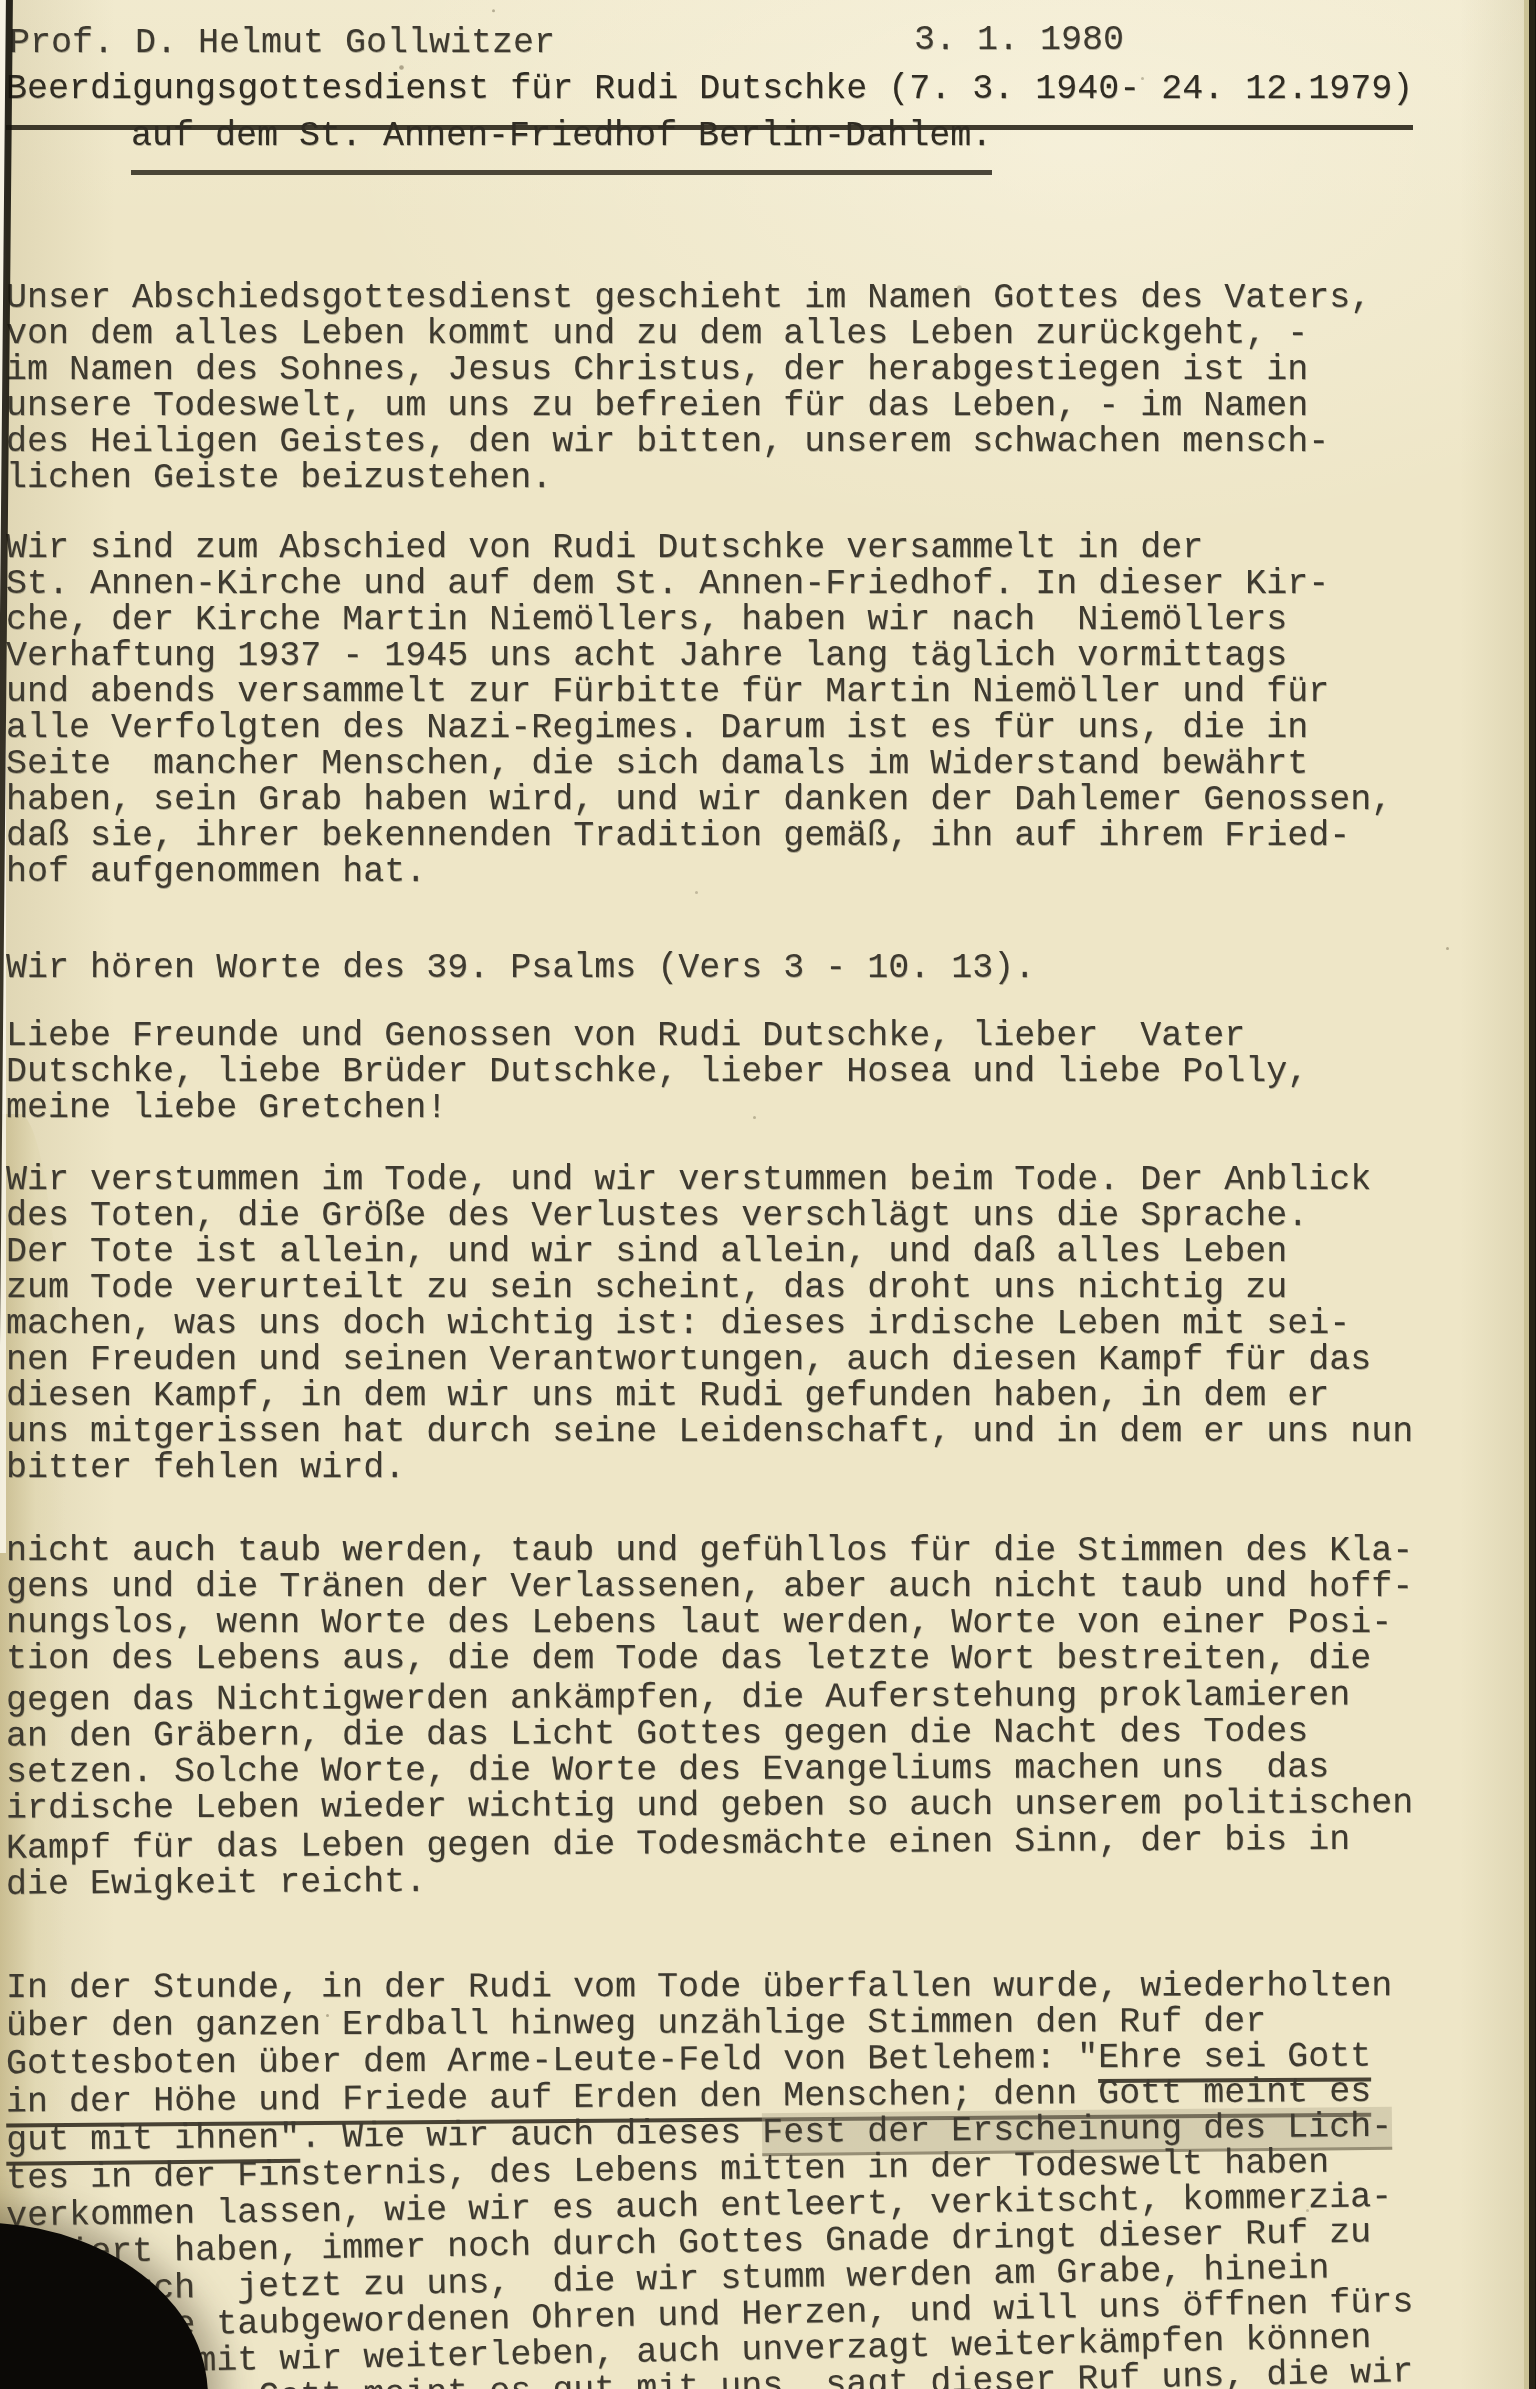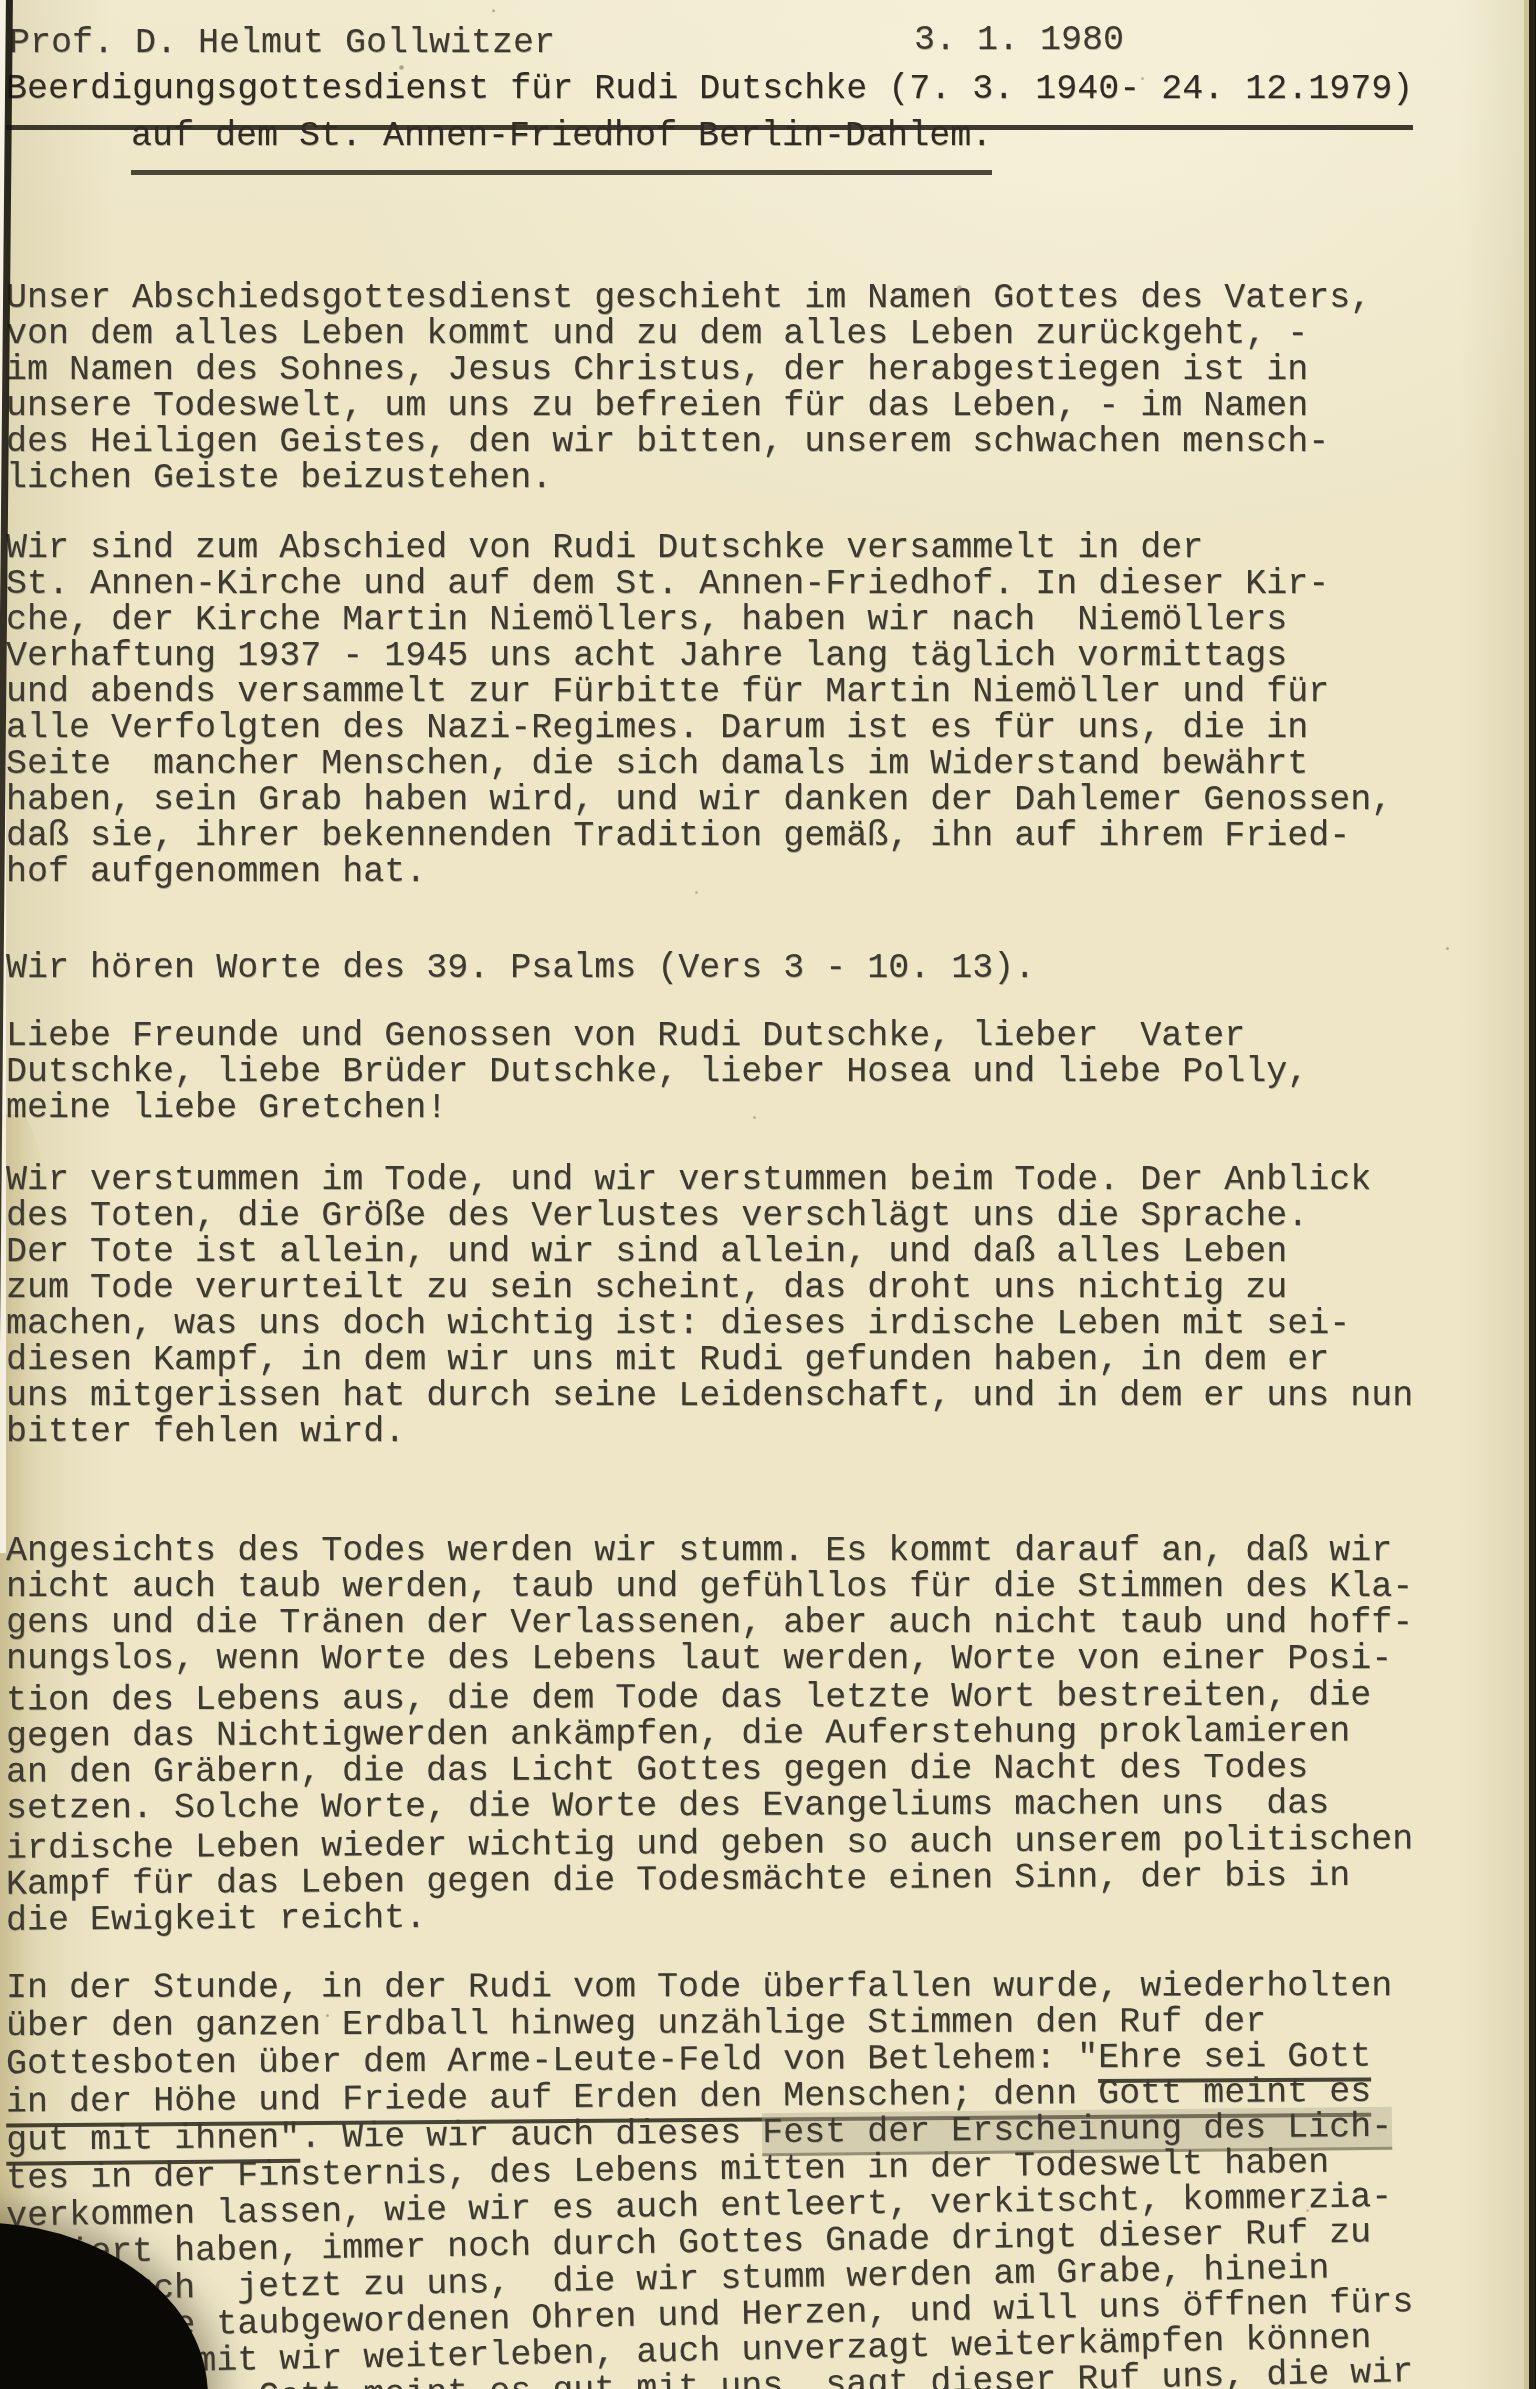--- a/index.html
+++ b/index.html
@@ -137,26 +137,26 @@
         <div class="tline"><span>Liebe Freunde und Genossen von Rudi Dutschke, lieber  Vater</span></div>
         <div class="tline"><span>Dutschke, liebe Brüder Dutschke, lieber Hosea und liebe Polly,</span></div>
         <div class="tline"><span>meine liebe Gretchen!</span></div>
       </div>
       <div class="para para-4 txt">
         <div class="tline"><span>Wir verstummen im Tode, und wir verstummen beim Tode. Der Anblick</span></div>
         <div class="tline"><span>des Toten, die Größe des Verlustes verschlägt uns die Sprache.</span></div>
         <div class="tline"><span>Der Tote ist allein, und wir sind allein, und daß alles Leben</span></div>
         <div class="tline"><span>zum Tode verurteilt zu sein scheint, das droht uns nichtig zu</span></div>
         <div class="tline"><span>machen, was uns doch wichtig ist: dieses irdische Leben mit sei-</span></div>
+        <div class="tline"><span>nen Freuden und seinen Verantwortungen, auch diesen Kampf für das</span></div>
         <div class="tline"><span>diesen Kampf, in dem wir uns mit Rudi gefunden haben, in dem er</span></div>
         <div class="tline"><span>uns mitgerissen hat durch seine Leidenschaft, und in dem er uns nun</span></div>
         <div class="tline"><span>bitter fehlen wird.</span></div>
       </div>
       <div class="para para-5 txt">
-        <div class="tline"><span>Angesichts des Todes werden wir stumm. Es kommt darauf an, daß wir</span></div>
         <div class="tline"><span>nicht auch taub werden, taub und gefühllos für die Stimmen des Kla-</span></div>
         <div class="tline"><span>gens und die Tränen der Verlassenen, aber auch nicht taub und hoff-</span></div>
         <div class="tline"><span>nungslos, wenn Worte des Lebens laut werden, Worte von einer Posi-</span></div>
         <div class="tline"><span>tion des Lebens aus, die dem Tode das letzte Wort bestreiten, die</span></div>
         <div class="tline"><span>gegen das Nichtigwerden ankämpfen, die Auferstehung proklamieren</span></div>
         <div class="tline"><span>an den Gräbern, die das Licht Gottes gegen die Nacht des Todes</span></div>
         <div class="tline"><span>setzen. Solche Worte, die Worte des Evangeliums machen uns  das</span></div>
         <div class="tline"><span>irdische Leben wieder wichtig und geben so auch unserem politischen</span></div>
         <div class="tline"><span>Kampf für das Leben gegen die Todesmächte einen Sinn, der bis in</span></div>
         <div class="tline"><span>die Ewigkeit reicht.</span></div>

